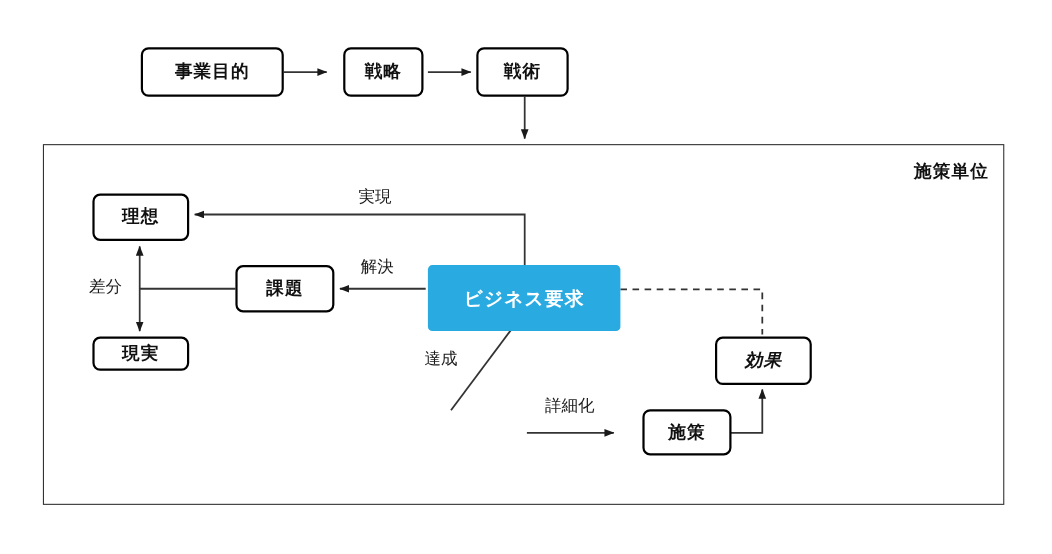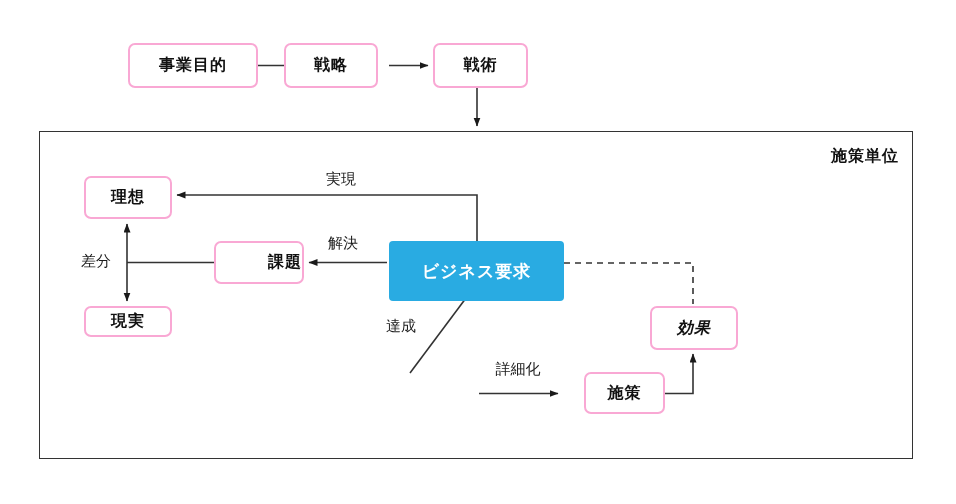--- a/index.html
+++ b/index.html
@@ -19,21 +19,21 @@
     position: absolute;
     left: 0;
     top: 0;
     width: 956px;
     height: 504px;
   }
   .node {
     position: absolute;
     box-sizing: border-box;
     background: #ffffff;
-    border: 2px solid #f9a8d4;
+    border: 2px solid #000000;
     border-radius: 7px;
     display: flex;
     align-items: center;
     justify-content: center;
     font-size: 16px;
     font-weight: bold;
     color: #111111;
     letter-spacing: 1px;
     z-index: 2;
   }
@@ -103,37 +103,37 @@
     <path d="M479,393.5 L558,393.5" stroke="#333" stroke-width="1.6" fill="none" marker-end="url(#arrow)"></path>
 
     <path d="M650,393.5 H693 V354" stroke="#333" stroke-width="1.6" fill="none" marker-end="url(#arrow)"></path>
 
     <path d="M564,263 H693 V304" stroke="#333" stroke-width="1.6" fill="none" stroke-dasharray="6,5"></path>
   </svg>
 
   <div class="node" style="left:128px; top:43px; width:130px; height:45px;">
     <span>事業目的</span>
   </div>
-  <div class="node" style="left:284px; top:43px; width:94px; height:45px;">
+  <div class="node" style="left:312px; top:43px; width:73px; height:45px;">
     <span>戦略</span>
   </div>
-  <div class="node" style="left:433px; top:43px; width:95px; height:45px;">
+  <div class="node" style="left:433px; top:43px; width:84px; height:45px;">
     <span>戦術</span>
   </div>
 
   <div class="container-box" style="left:39px; top:131px; width:874px; height:328px;"></div>
   <div class="container-title" style="left:865px; top:156px;">施策単位</div>
 
   <div class="node" style="left:84px; top:176px; width:88px; height:43px;">
     <span>理想</span>
   </div>
   <div class="node" style="left:84px; top:306px; width:88px; height:31px;">
     <span>現実</span>
   </div>
-  <div class="node" style="left:214px; top:241px; width:90px; height:43px;justify-content:flex-end;">
+  <div class="node" style="left:214px; top:241px; width:90px; height:43px;">
     <span>課題</span>
   </div>
   <div class="node blue" style="left:389px; top:241px; width:175px; height:60px;">
     <span>ビジネス要求</span>
   </div>
   <div class="node" style="left:584px; top:372px; width:81px; height:42px;">
     <span>施策</span>
   </div>
   <div class="node" style="left:650px; top:306px; width:88px; height:44px;font-style:italic;">
     <span>効果</span>

